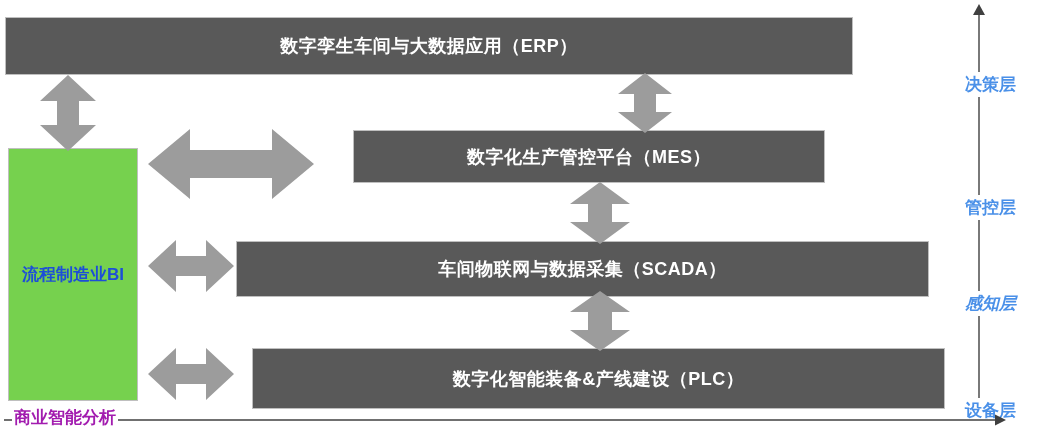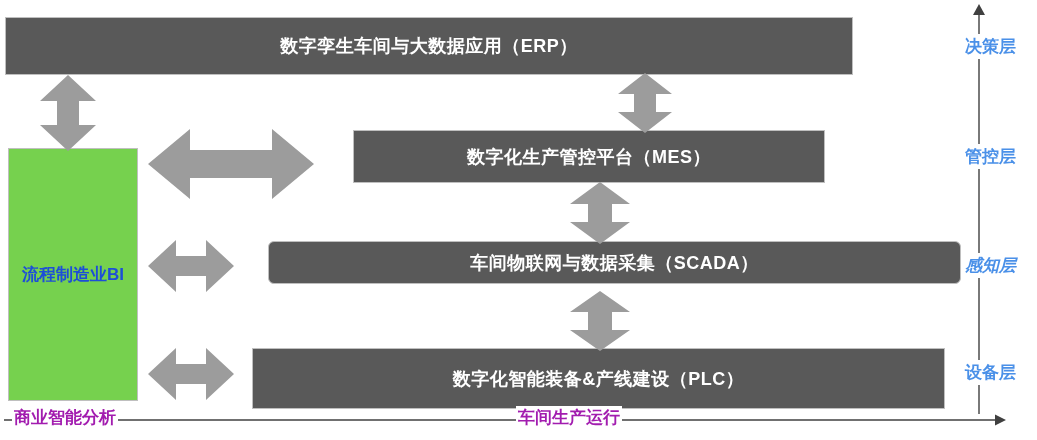--- a/index.html
+++ b/index.html
@@ -31,21 +31,21 @@
   .bar-label {
     color: #ffffff;
     font-size: 18px;
     font-weight: bold;
     letter-spacing: 0.5px;
     white-space: nowrap;
   }
 
   #bar-erp   { left: 5px;   top: 17px;  width: 848px; height: 58px; }
   #bar-mes   { left: 353px; top: 130px; width: 472px; height: 53px; }
-  #bar-scada { left: 268px; top: 241px; width: 693px; height: 43px; border-radius: 6px; }
+  #bar-scada { left: 236px; top: 241px; width: 693px; height: 56px; }
   #bar-plc   { left: 252px; top: 348px; width: 693px; height: 61px; }
 
   
   #box-bi {
     position: absolute;
     left: 8px;
     top: 148px;
     width: 130px;
     height: 253px;
     background: #76d14e;
@@ -88,23 +88,24 @@
   }
   .layer-label {
     position: absolute;
     left: 965px;
     color: #4a90e8;
     font-size: 17px;
     font-weight: bold;
     white-space: nowrap;
     background: #ffffff;
     padding: 1px 0;
+    margin-top: 38px;
   }
   #layer-label-0 { top: 34px; }
-  #layer-label-1 { top: 144px; }
+  #layer-label-1 { top: 157px; }
   #layer-label-2 { top: 253px; font-style: italic; }
   #layer-label-3 { top: 360px; }
 
   
   #bottom-axis {
     position: absolute;
     left: 0px;
     top: 408px;
     width: 1037px;
     height: 24px;
@@ -202,15 +203,14 @@
   <span class="layer-label" id="layer-label-3">设备层</span>
 
   <div id="bottom-axis">
     <svg viewBox="0 0 1037 24" width="1037" height="24" preserveAspectRatio="none">
       <line x1="4" y1="12" x2="1000" y2="12" stroke="#404040" stroke-width="1.4"></line>
       <polygon points="1006,12 995,6.5 995,17.5" fill="#404040"></polygon>
     </svg>
   </div>
 
   <span class="flow-label" id="flow-label-0">商业智能分析</span>
-  <span class="flow-label" id="flow-label-1">车间生产运行</span>
 
 </div>
 
 </body></html>

